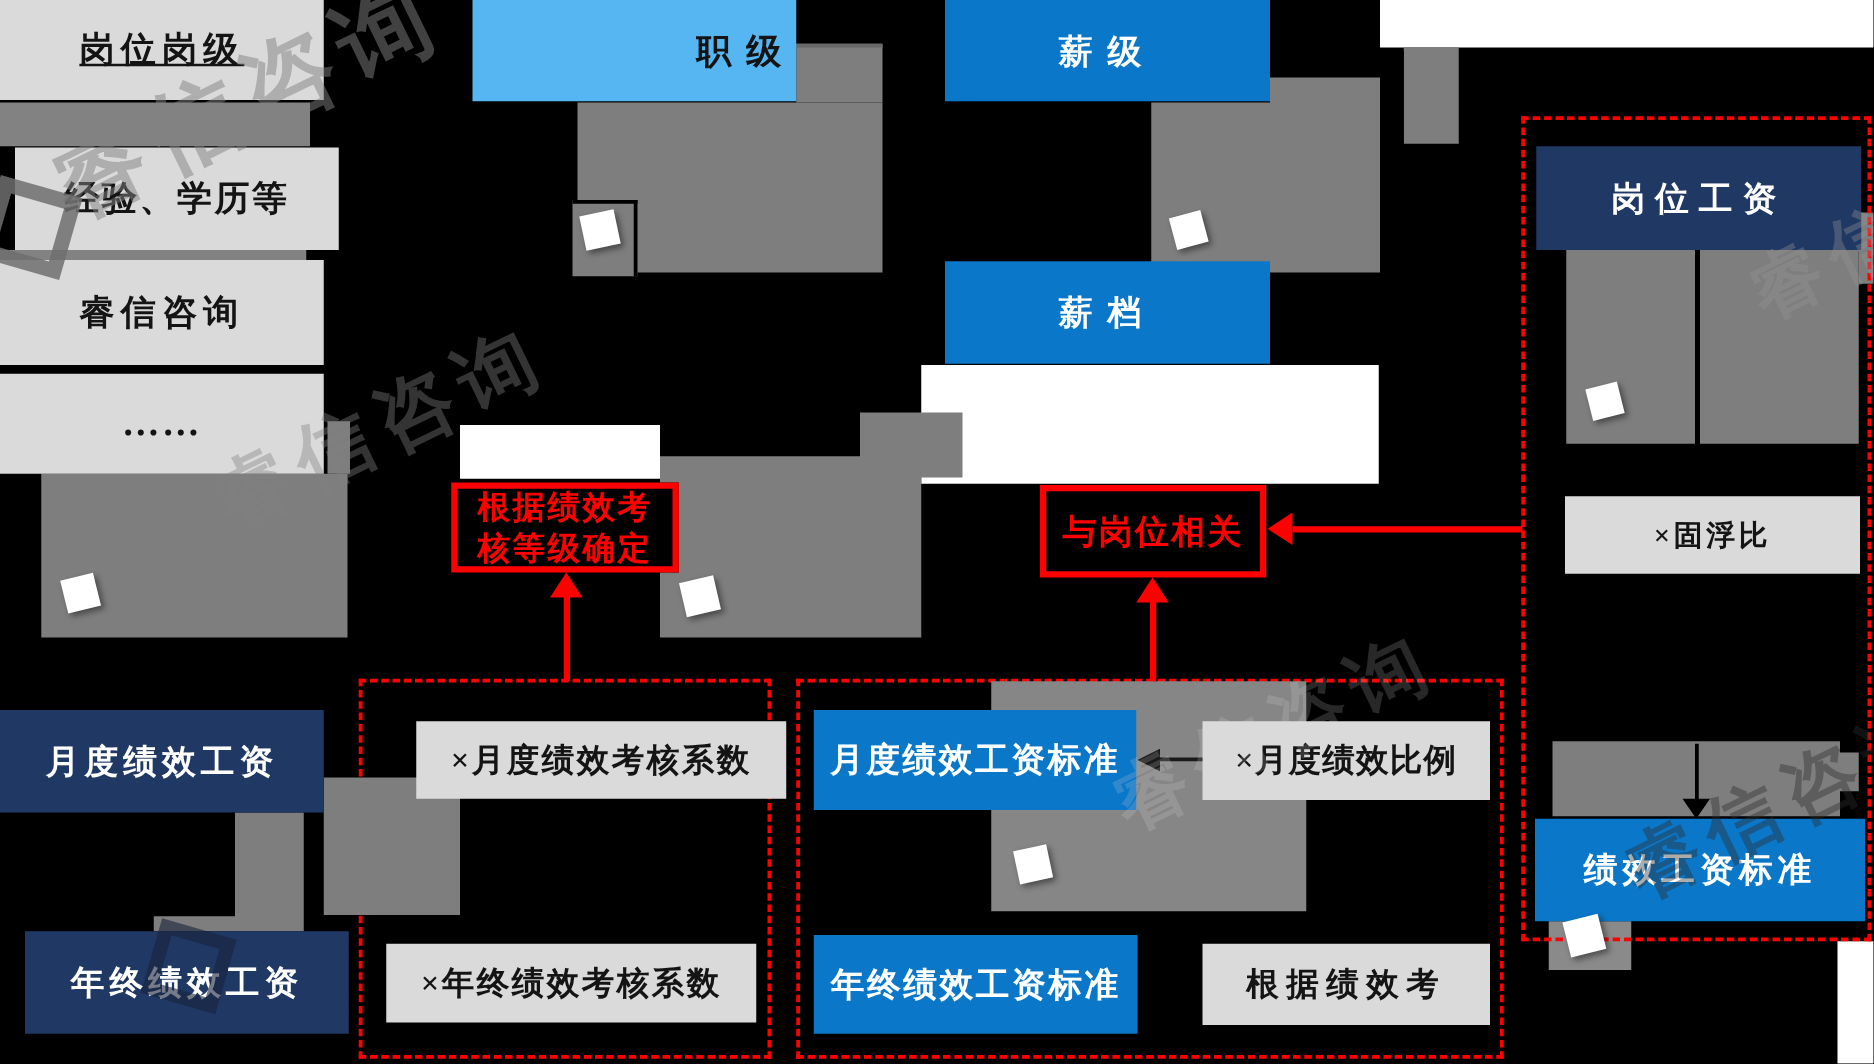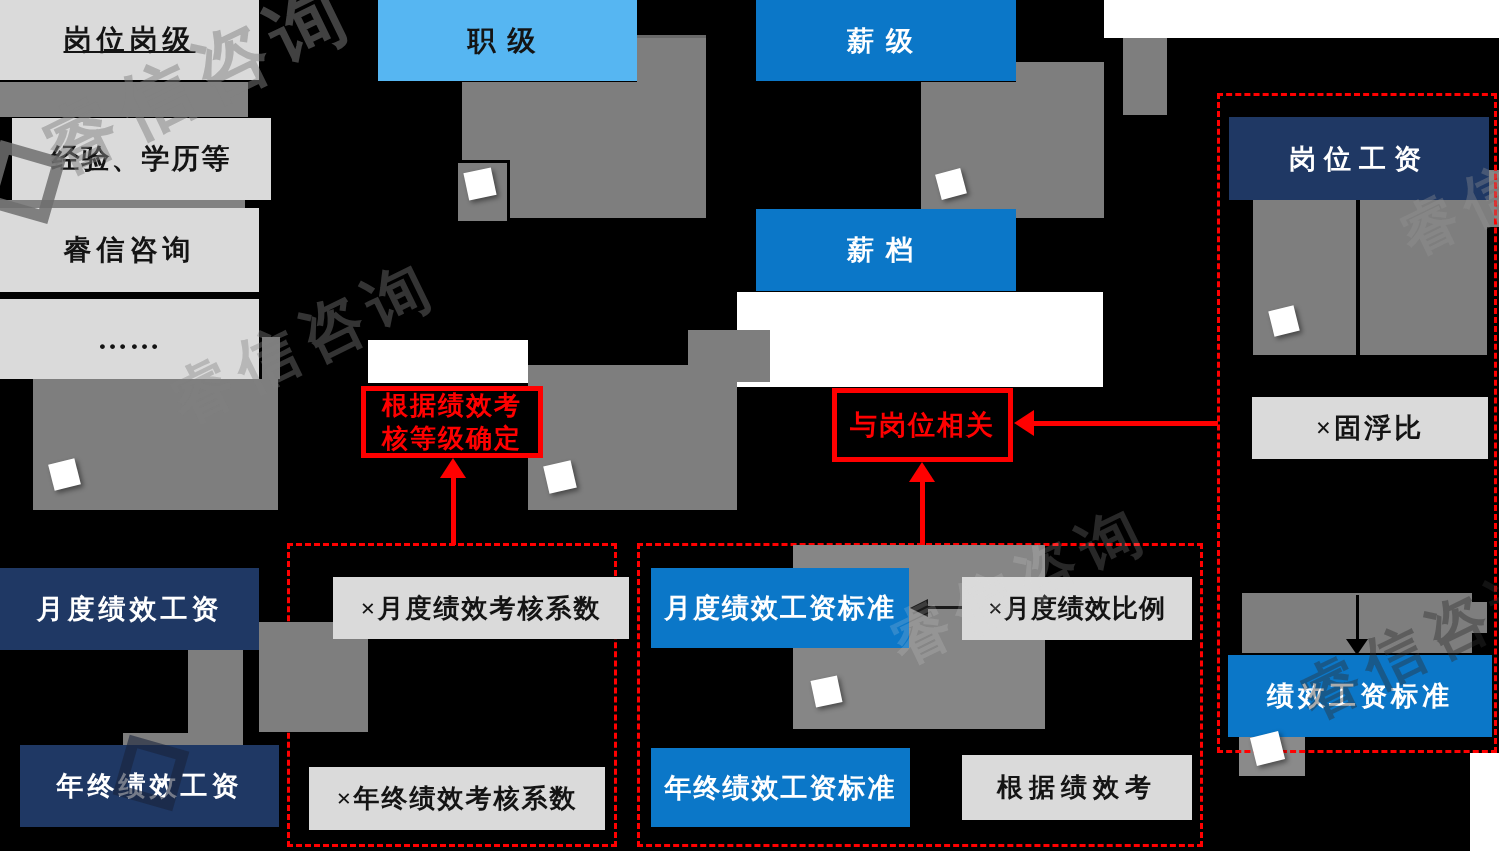--- a/index.html
+++ b/index.html
@@ -103,34 +103,34 @@
   <div class="box light" style="left:12px;top:118px;width:259px;height:82px;font-size:28px;">
     <span>经验、学历等</span>
   </div>
   <div class="box light" style="left:0;top:208px;width:259px;height:84px;font-size:28px;letter-spacing:5px;">
     <span>睿信咨询</span>
   </div>
   <div class="box light" style="left:0;top:299px;width:259px;height:80px;font-size:30px;">
     <span>……</span>
   </div>
 
-  <div class="box lightblue" style="left:378px;top:0;width:259px;height:81px;">
+  <div class="box lightblue" style="left:378px;top:0;width:259px;height:81px;justify-content:flex-end;">
     <span>职级</span>
   </div>
   <div class="box blue" style="left:756px;top:0;width:260px;height:81px;letter-spacing:12px;">
     <span>薪级</span>
   </div>
   <div class="box blue" style="left:756px;top:209px;width:260px;height:82px;letter-spacing:12px;">
     <span>薪档</span>
   </div>
 
   <div class="box navy" style="left:1229px;top:117px;width:260px;height:83px;letter-spacing:8px;">
     <span>岗位工资</span>
   </div>
-  <div class="box light" style="left:1252px;top:397px;width:236px;height:62px;font-size:27px;letter-spacing:3px;">
+  <div class="box light" style="left:1252px;top:397px;width:236px;height:62px;font-size:23px;letter-spacing:3px;">
     <span>×固浮比</span>
   </div>
   <div class="box blue" style="left:1228px;top:655px;width:264px;height:82px;letter-spacing:4px;">
     <span>绩效工资标准</span>
   </div>
 
   <div class="rednote" style="left:361px;top:386px;width:172px;height:62px;">
     <span>根据绩效考</span>
     <span>核等级确定</span>
   </div>
@@ -141,21 +141,21 @@
   <div class="box navy" style="left:0;top:568px;width:259px;height:82px;">
     <span>月度绩效工资</span>
   </div>
   <div class="box navy" style="left:0;top:745px;width:259px;height:82px;margin-left:20px;">
     <span>年终绩效工资</span>
   </div>
 
   <div class="box light" style="left:309px;top:577px;width:296px;height:62px;margin-left:24px;">
     <span>×月度绩效考核系数</span>
   </div>
-  <div class="box light" style="left:309px;top:755px;width:296px;height:63px;margin-top:12px;">
+  <div class="box light" style="left:309px;top:755px;width:296px;height:63px;">
     <span>×年终绩效考核系数</span>
   </div>
 
   <div class="box blue" style="left:651px;top:568px;width:258px;height:80px;letter-spacing:2px;">
     <span>月度绩效工资标准</span>
   </div>
   <div class="box light" style="left:962px;top:577px;width:230px;height:63px;letter-spacing:1px;">
     <span>×月度绩效比例</span>
   </div>
   <div class="box blue" style="left:651px;top:748px;width:259px;height:79px;letter-spacing:2px;">

